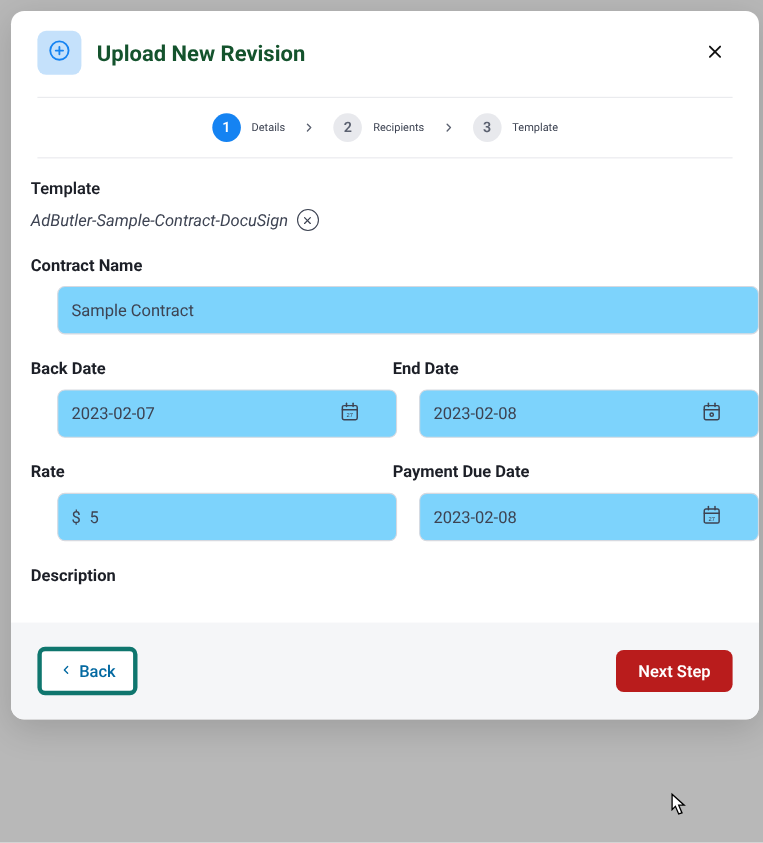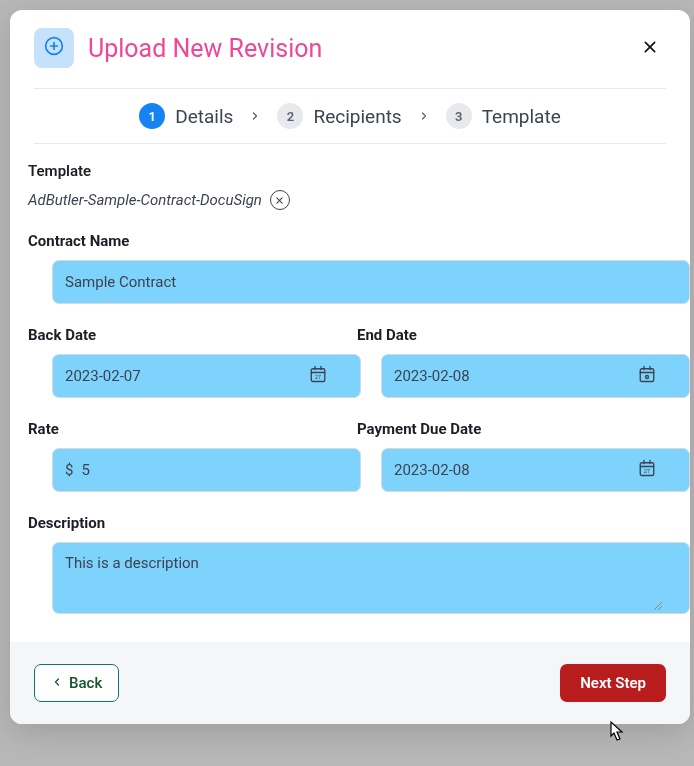--- a/index.html
+++ b/index.html
@@ -28,23 +28,23 @@
   }
   .icon-badge {
     width:40px; height:40px;
     background:#C5E1FB;
     border-radius:8px;
     display:flex; align-items:center; justify-content:center;
     margin-right:14px;
   }
   .modal-title {
     flex:1;
-    font-size:25px;
-    font-weight:400;
-    color:#ec4899;
+    font-size:20px;
+    font-weight:700;
+    color:#14532d;
   }
   .close-btn {
     width:32px; height:32px;
     display:flex; align-items:center; justify-content:center;
     cursor:pointer;
     color:#111;
     background:none; border:none;
   }
   .hr { border:none; border-top:1px solid #E8E9ED; margin:0 24px; }
   .stepper {
@@ -55,21 +55,21 @@
     padding:14px 0;
   }
   .step { display:flex; align-items:center; gap:10px; }
   .step-num {
     width:26px; height:26px; border-radius:50%;
     display:flex; align-items:center; justify-content:center;
     font-size:13px; font-weight:600;
   }
   .step-num.active { background:#1583F2; color:#fff; }
   .step-num.inactive { background:#E8E9ED; color:#5B6170; }
-  .step-label { font-size:19px; color:#3D4352; }
+  .step-label { font-size:10px; color:#3D4352; }
   .chevron { color:#5B6170; display:flex; }
   .body { padding:18px 24px 24px 18px; }
   .section-label {
     font-size:15px; font-weight:600; color:#1C1F27;
     margin-bottom:10px;
   }
   .template-row {
     display:flex; align-items:center; gap:8px;
     margin-bottom:22px;
   }
@@ -141,22 +141,22 @@
     border-radius:7px;
     font-size:15px;
     font-weight:500;
     cursor:pointer;
     display:flex; align-items:center; gap:6px;
     border:none;
     font-family:inherit;
   }
   .btn-back {
     background:#fff;
-    border:1px solid #0f766e;
-    color:#14532d;
+    border:4px solid #0f766e;
+    color:#0369a1;
     padding:9px 16px;
   }
   .btn-primary {
     background:#b91c1c;
     color:#fff;
     padding:10px 20px;
     font-weight:600;
   }
   .cursor {
     position:absolute;
@@ -291,29 +291,20 @@
                 <line x1="16" y1="2" x2="16" y2="6"></line>
                 <text x="12" y="19" font-size="7" text-anchor="middle" fill="currentColor" stroke="none" font-family="Arial">27</text>
               </svg>
           </span>
         </div>
       </div>
     </div>
 
     <div>
       <div class="field-label">Description</div>
-      <div class="textarea-wrap">
-        <textarea class="textarea" style="">This is a description</textarea>
-        <span class="resize-handle">
-          <svg width="10" height="10" viewBox="0 0 10 10">
-              <line x1="2" y1="10" x2="10" y2="2" stroke="#888" stroke-width="1"></line>
-              <line x1="6" y1="10" x2="10" y2="6" stroke="#888" stroke-width="1"></line>
-            </svg>
-        </span>
-      </div>
     </div>
 
   </div>
 
   <div class="footer">
     <button class="btn btn-back">
       <span>
         <svg width="12" height="12" viewBox="0 0 24 24" fill="none" stroke="currentColor" stroke-width="2.5" stroke-linecap="round" stroke-linejoin="round">
             <polyline points="15 18 9 12 15 6"></polyline>
           </svg>

